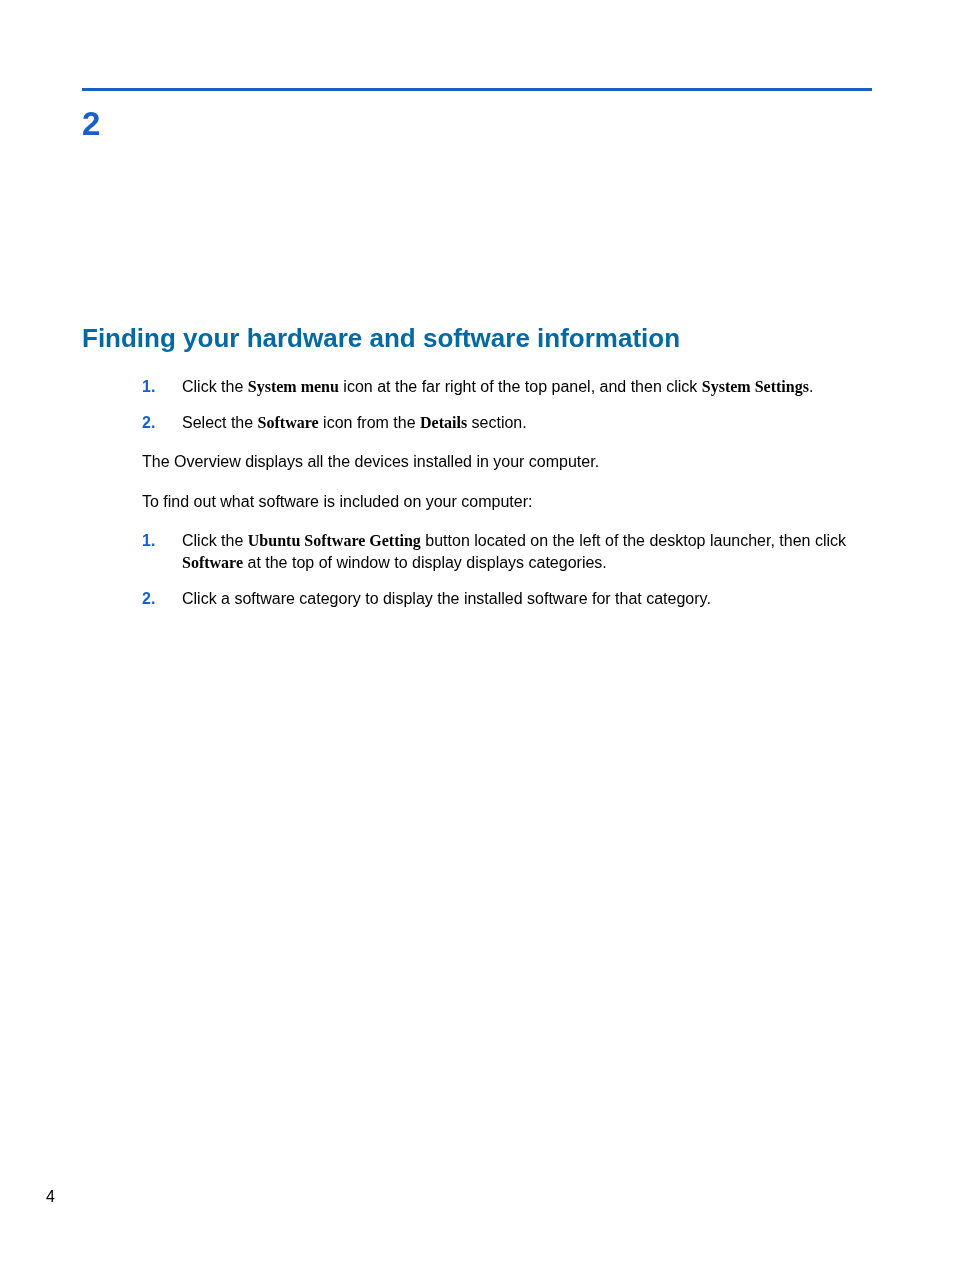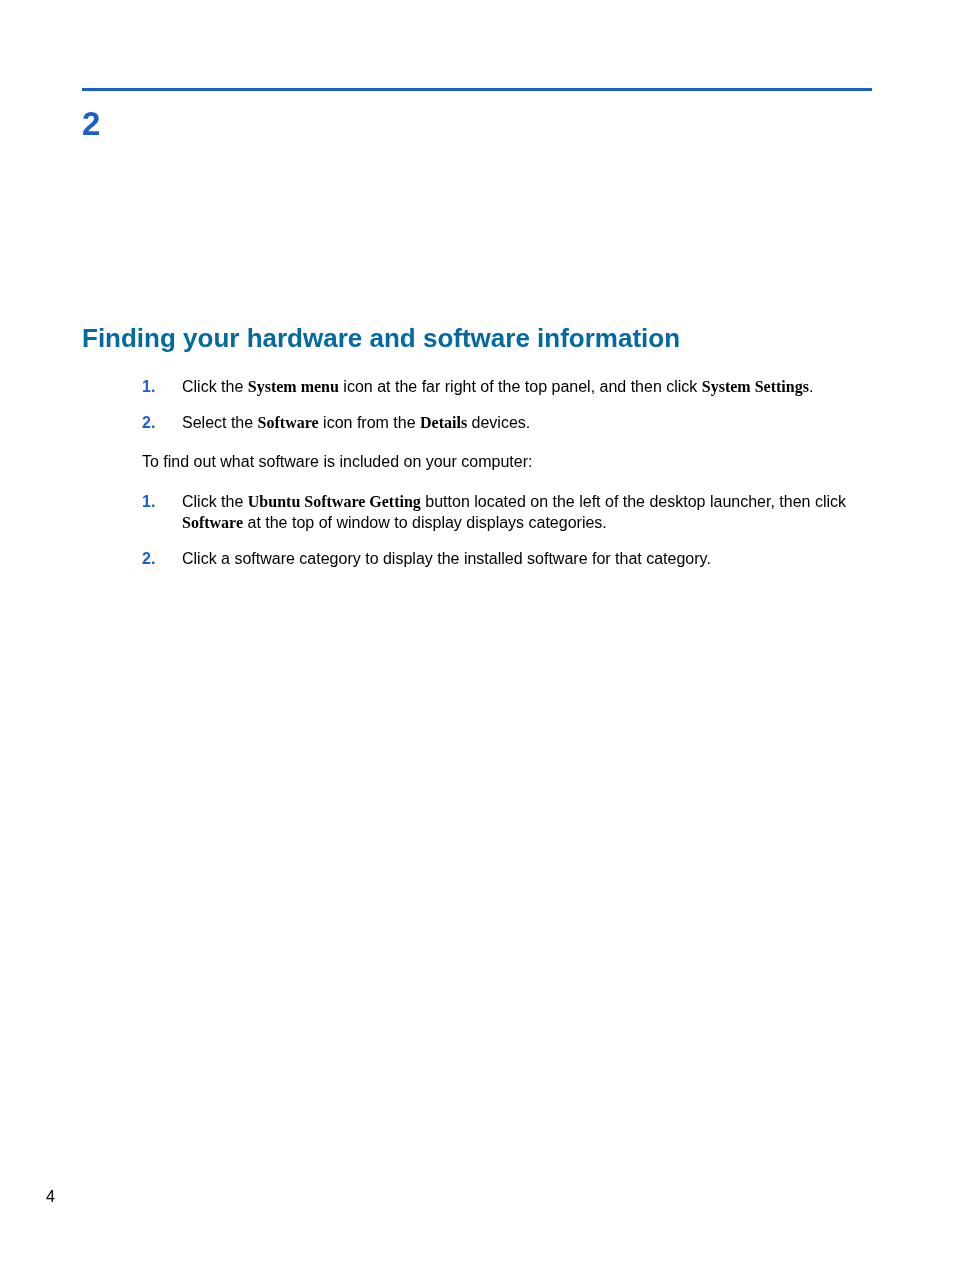--- a/index.html
+++ b/index.html
@@ -98,24 +98,25 @@
   <div class="section-heading">Finding your hardware and software information</div>
 
 
   <ol class="ordered-list">
     <li>
       <span class="list-number">1.</span>
       <span class="list-content"><span>Click the </span><b>System menu</b><span> icon at the far right of the top panel, and then click </span><b>System Settings</b><span>.</span></span>
     </li>
     <li>
       <span class="list-number">2.</span>
-      <span class="list-content"><span>Select the </span><b>Software</b><span> icon from the </span><b>Details</b><span> devices.</span></span>
+      <span class="list-content"><span>Select the </span><b>Software</b><span> icon from the </span><b>Details</b><span> section.</span></span>
     </li>
   </ol>
 
+  <p class="body-text">The Overview displays all the devices installed in your computer.</p>
 
   <p class="body-text">To find out what software is included on your computer:</p>
 
   <ol class="ordered-list">
     <li>
       <span class="list-number">1.</span>
       <span class="list-content"><span>Click the </span><b>Ubuntu Software Getting</b><span> button located on the left of the desktop launcher, then click </span><b>Software</b><span> at the top of window to display displays categories.</span></span>
     </li>
     <li>
       <span class="list-number">2.</span>

